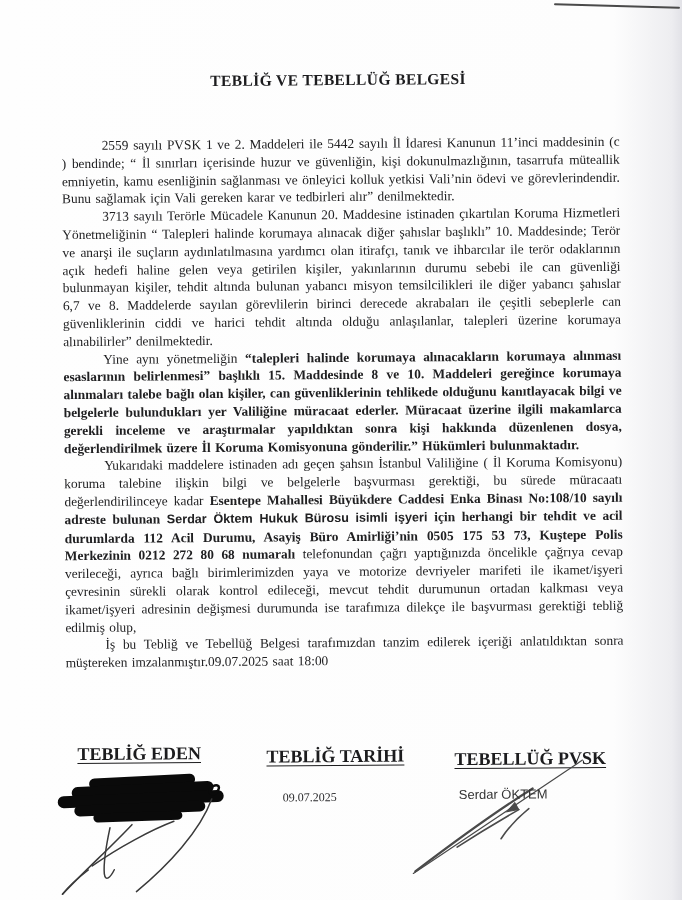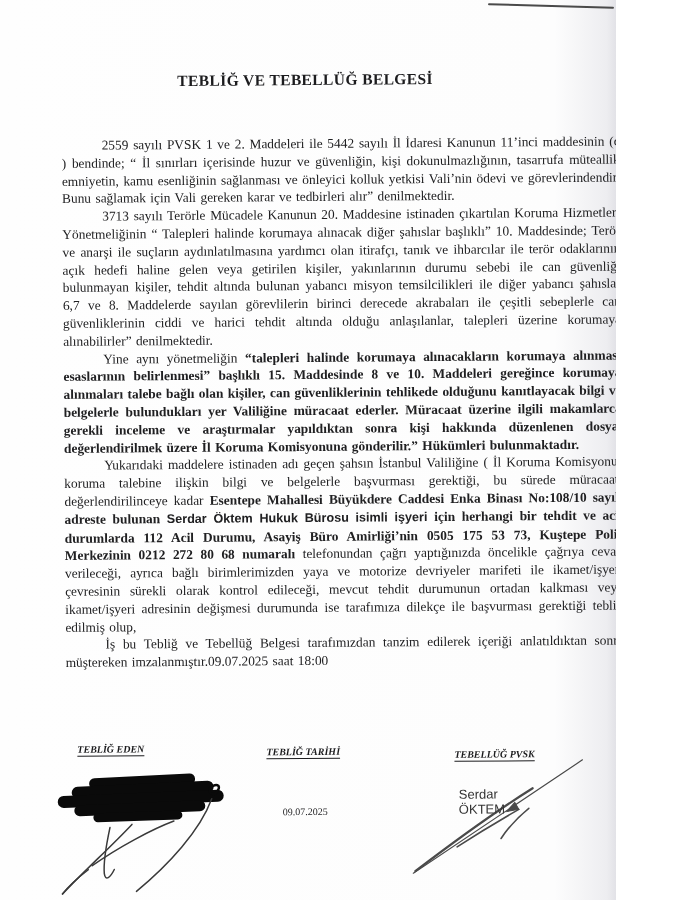--- a/index.html
+++ b/index.html
@@ -1,38 +1,38 @@
 <!DOCTYPE html>
 <html><head>
 <meta charset="utf-8">
 <style>
   html,body{margin:0;padding:0;}
   body{width:682px;height:900px;overflow:hidden;background:#ffffff;
        font-family:"Liberation Serif", serif;}
-  .page{position:relative;width:616px;height:900px;
+  .page{position:relative;width:682px;height:900px;
         background:linear-gradient(to right,#fefefe 0%,#fdfdfd 90%,#ededf0 98.5%,#e2e2e7 100%);
         overflow:hidden;}
   .sheet{position:absolute;inset:0;transform:rotate(-0.45deg);transform-origin:50% 50%;}
   .scan-line{position:absolute;top:5px;right:2px;width:126px;height:2px;
              background:#4a4a4a;transform:rotate(1.6deg);border-radius:1px;}
   .doc-title{position:absolute;top:71px;left:0;width:100%;text-align:center;
              font-weight:bold;font-size:15.5px;letter-spacing:0.4px;color:#1c1c1e;}
   .body-text{position:absolute;top:135px;left:64px;width:558px;color:#202022;}
   .para{margin:0;text-align:justify;text-indent:40px;font-size:13.4px;
         line-height:17.8px;word-spacing:1px;}
   .para .bold{font-weight:bold;}
   .para .sans{font-family:"Liberation Sans", sans-serif;font-size:12.6px;}
   .sig-block{position:absolute;top:742px;left:0;width:100%;height:158px;color:#1c1c1e;}
   .sig-col{position:absolute;top:0;}
-  .sig-col .hdr{font-weight:bold;font-size:10px;text-decoration:underline;
-                text-underline-offset:3px;white-space:nowrap;font-style:italic;}
+  .sig-col .hdr{font-weight:bold;font-size:18px;text-decoration:underline;
+                text-underline-offset:3px;white-space:nowrap;}
   .col-teblig{left:75px;}
   .col-tarih{left:264px;top:4px;}
   .col-tebellug{left:452px;top:8px;}
-  .sig-value-date{position:absolute;left:16px;top:44px;font-size:10px;color:#2a2a2c;margin-top:16px;}
+  .sig-value-date{position:absolute;left:16px;top:44px;font-size:12px;color:#2a2a2c;}
   .sig-value-name{position:absolute;left:4px;top:38px;
                   font-family:Liberation Sans, sans-serif;font-size:13px;color:#333;}
   .sig-svg{position:absolute;}
   .svg-teblig{left:-38px;top:26px;}
   .svg-tebellug{left:-50px;top:6px;}
 </style>
 </head>
 <body>
 
 <div class="page">

